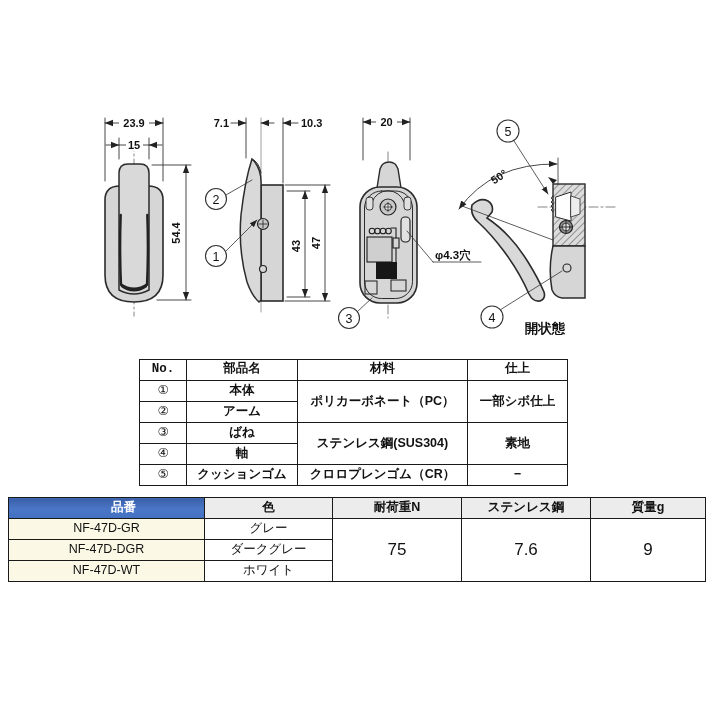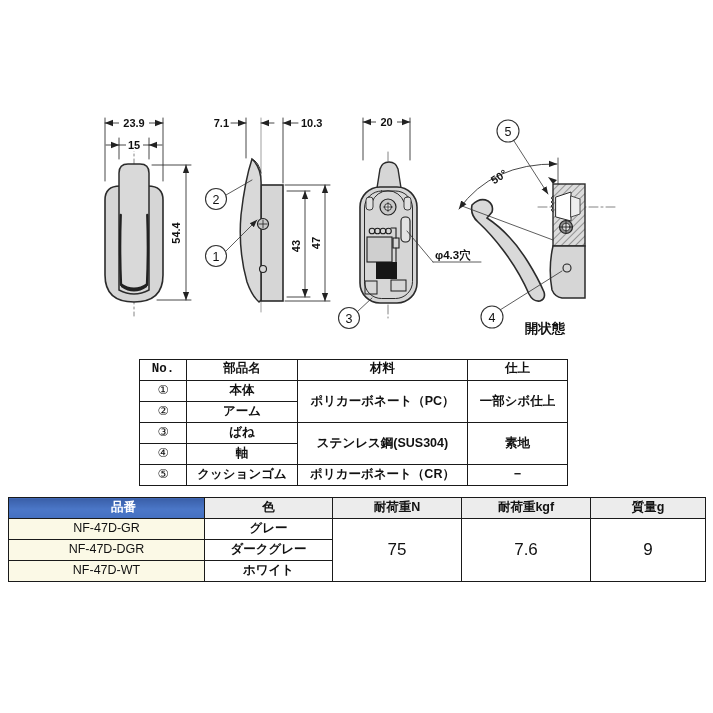--- a/index.html
+++ b/index.html
@@ -18,21 +18,21 @@
     border:1.4px solid #1a1a1a;height:20px;padding:0 2px;
     text-align:center;vertical-align:middle;
     font-size:12.5px;line-height:1.05;white-space:nowrap;overflow:hidden;}
   .parts-table th{font-weight:bold;background:#fff;font-family:Liberation Mono, monospace;}
   .parts-table td{font-weight:bold;}
   .parts-table td.no-cell{font-weight:normal;}
   .product-table th{font-weight:bold;background:#ececec;}
   .product-table th.h-blue{background:linear-gradient(180deg,#3a5fa8 0%,#4b77c8 55%,#4470c0 100%);color:#fff;padding-left:36px;}
   .product-table td{background:#fff;}
   .product-table td.pn-cell{background:#fbf9e6;font-weight:normal;}
-  .product-table td.color-cell{font-weight:bold;}
+  .product-table td.color-cell{font-weight:normal;}
   .product-table td.num-cell{font-weight:normal;font-size:17px;}
   .footnote{position:absolute;left:12px;top:583px;font-size:13px;font-weight:bold;color:#222;}
 </style>
 </head>
 <body>
 
 <div class="page">
 
   <svg width="713" height="348" viewBox="0 0 713 348" style="position:absolute;left:0;top:0;">
     <defs>
@@ -241,40 +241,40 @@
       <td rowspan="2">ステンレス鋼(SUS304)</td>
       <td rowspan="2">素地</td>
     </tr>
     <tr>
       <td class="no-cell">④</td>
       <td>軸</td>
     </tr>
     <tr>
       <td class="no-cell">⑤</td>
       <td>クッションゴム</td>
-      <td>ポリカーボネート（CR）</td>
+      <td>クロロプレンゴム（CR）</td>
       <td>−</td>
     </tr>
   </tbody>
     </table>
 
   <table class="product-table">
     <colgroup>
         <col style="width:196px">
         <col style="width:128px">
         <col style="width:129px">
         <col style="width:129px">
         <col style="width:115px">
       </colgroup>
     <tbody>
         <tr>
       <th class="h-blue">品番</th>
       <th>色</th>
       <th>耐荷重N</th>
-      <th>耐荷重kgf</th>
+      <th>ステンレス鋼</th>
       <th>質量g</th>
     </tr>
     <tr>
       <td class="pn-cell">NF-47D-GR</td>
       <td class="color-cell">グレー</td>
       <td class="num-cell" rowspan="3">75</td>
       <td class="num-cell" rowspan="3">7.6</td>
       <td class="num-cell" rowspan="3">9</td>
     </tr>
     <tr>

